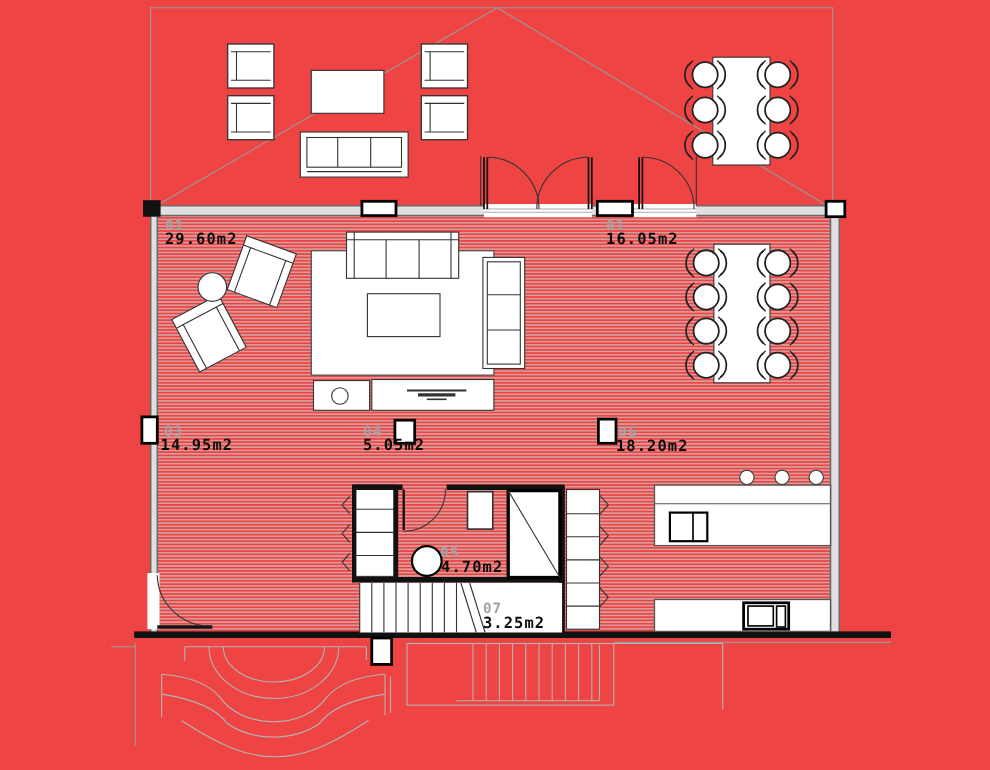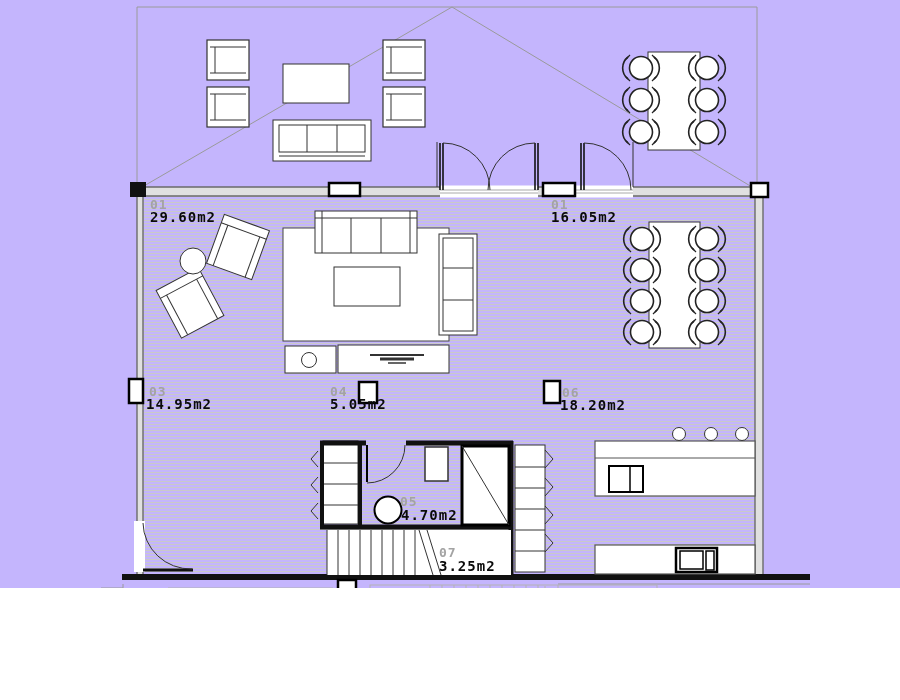--- a/index.html
+++ b/index.html
@@ -1,16 +1,16 @@
 <!DOCTYPE html>
 <html><head>
 <meta charset="utf-8">
 <style>
   html,body{margin:0;padding:0;background:#fff;}
-  .page{width:900px;height:588px;position:relative;background:#c4b5fd;overflow:hidden;}
+  .page{width:900px;height:700px;position:relative;background:#ef4444;overflow:hidden;}
   svg{display:block;}
   text{font-family:"DejaVu Sans Mono","Liberation Mono",monospace;font-weight:bold;}
   .room-no{font-size:13px;fill:#a3a3a3;letter-spacing:1px;}
   .room-area{font-size:14px;fill:#0a0a0a;letter-spacing:1px;}
   .thin{stroke:#333;stroke-width:1;fill:none;}
   .thinw{stroke:#333;stroke-width:1;fill:#fff;}
   .gray{stroke:#9a9a9a;stroke-width:1;fill:none;}
   .ltgray{stroke:#b3b3b3;stroke-width:1;fill:none;}
   .wallblk{stroke:#111;fill:none;}
   .post{fill:#fff;stroke:#000;stroke-width:2.5;}

